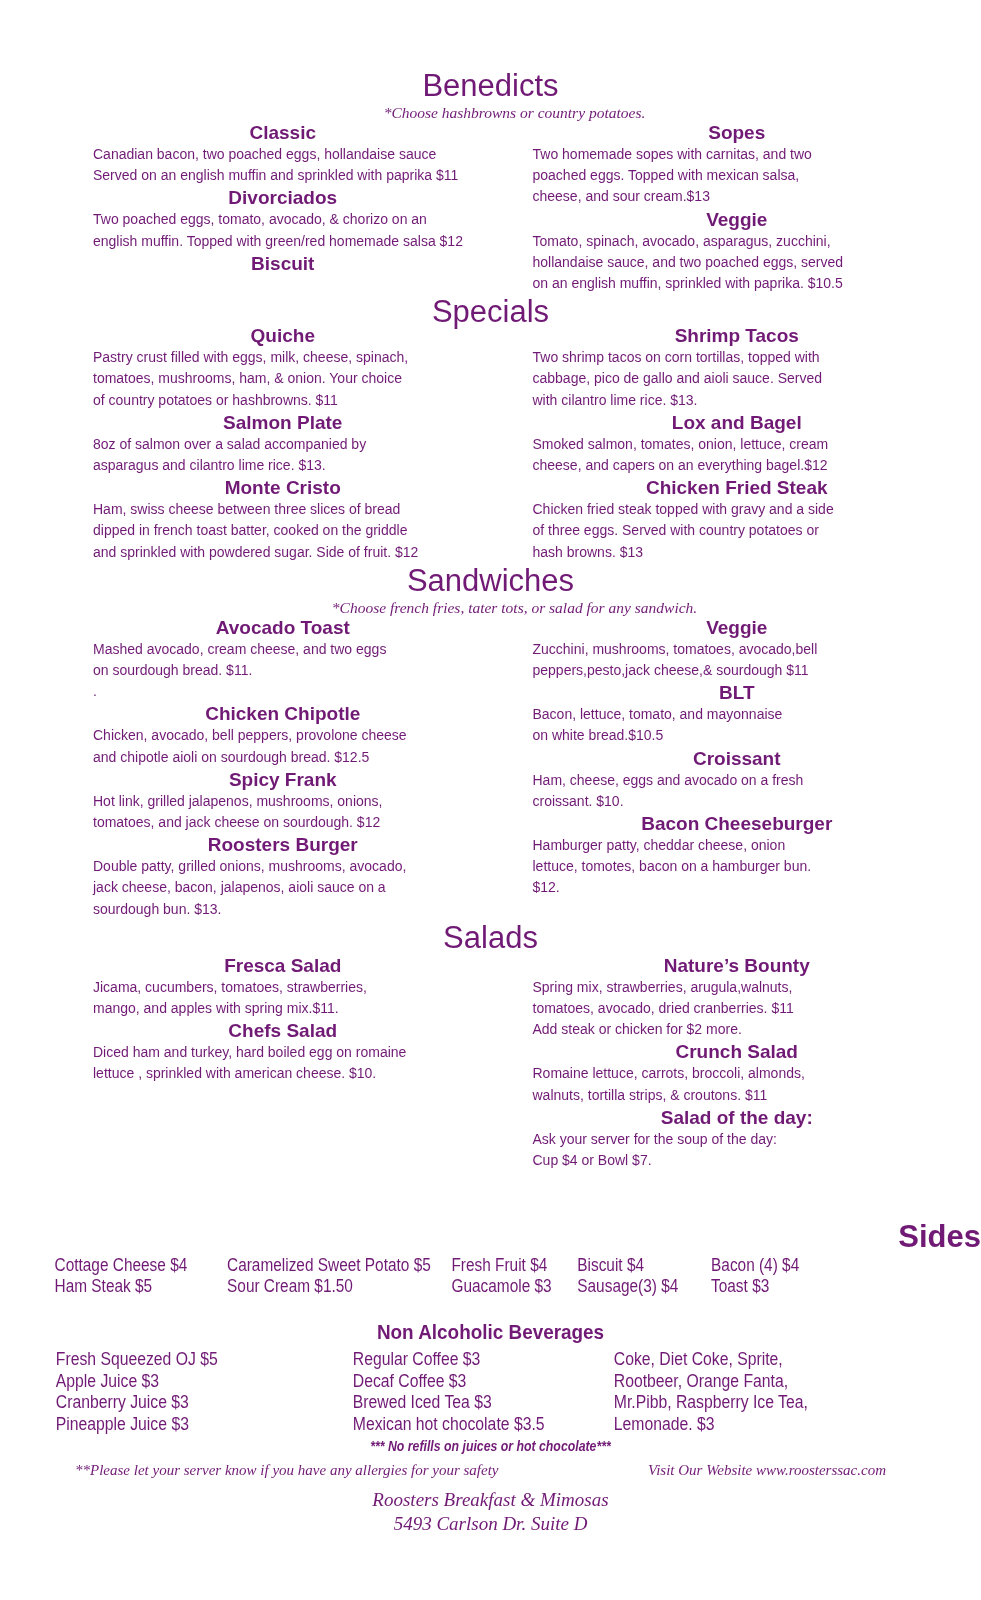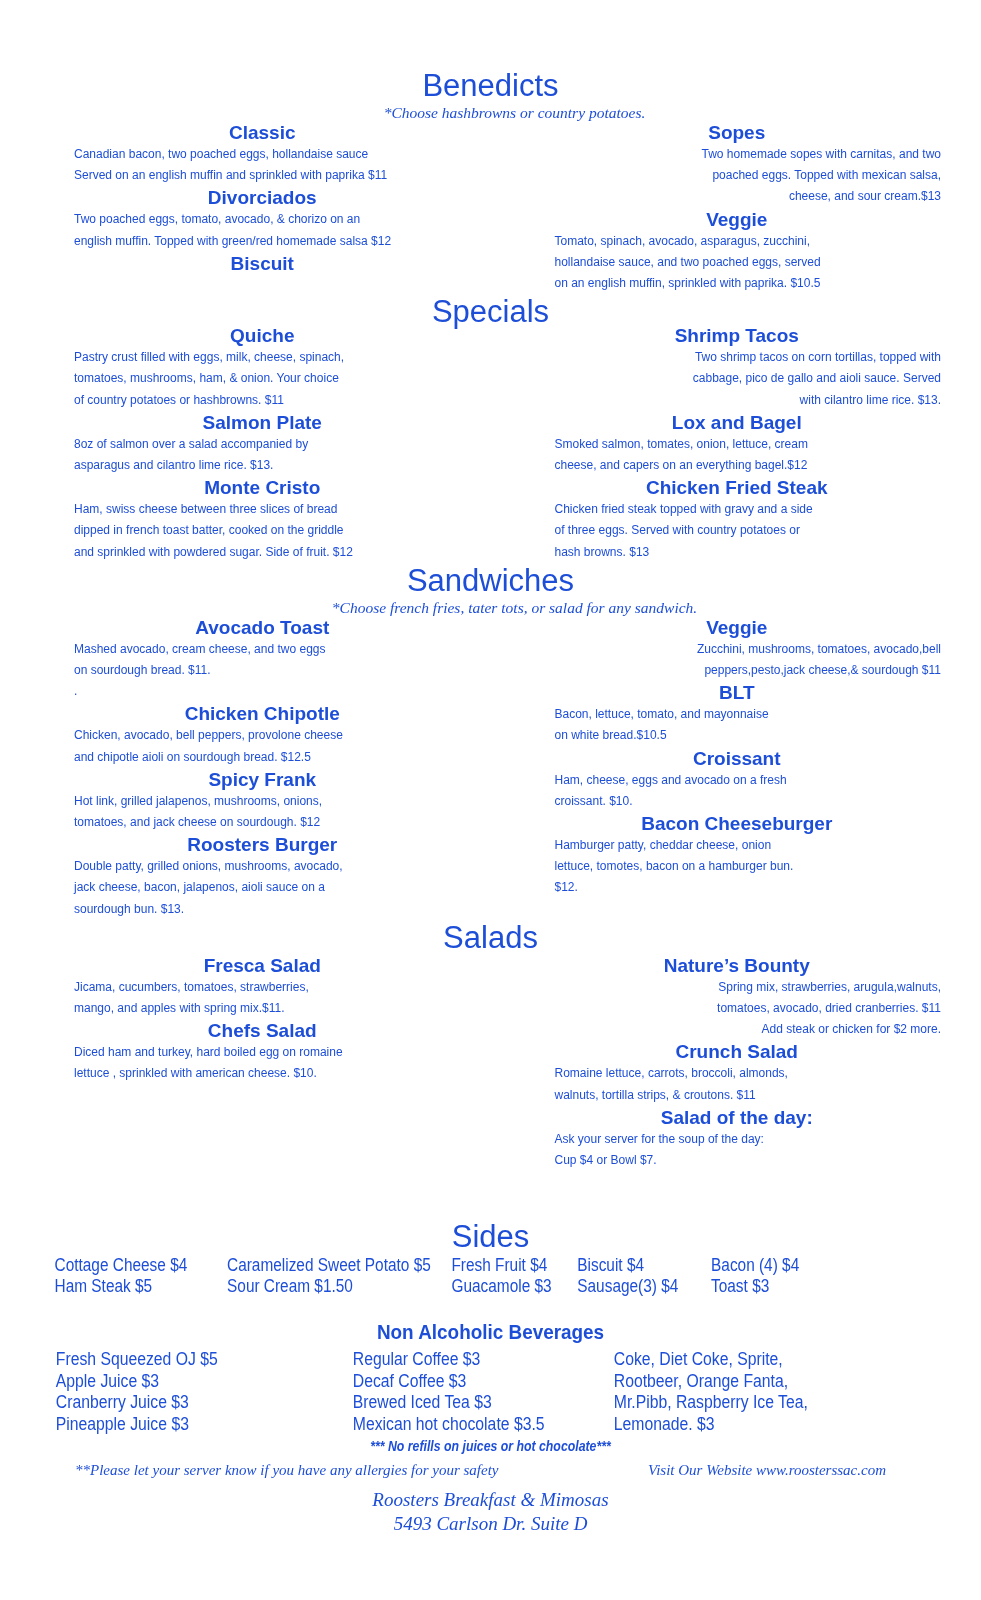--- a/index.html
+++ b/index.html
@@ -8,21 +8,21 @@
     background: #d8d8d8;
   }
   .page {
     position: relative;
     width: 981px;
     height: 1600px;
     margin: 0 auto;
     background: #ffffff;
     overflow: hidden;
     font-family: "Liberation Sans", sans-serif;
-    color: #1d4ed8;
+    color: #701a75;
     box-sizing: border-box;
   }
   
   .sheet {
     position: absolute;
     left: 8px;
     top: 8px;
     width: 965px;
     height: 1584px;
     background: #ffffff;
@@ -57,43 +57,42 @@
 
   
   .cols {
     display: flex;
     width: 100%;
   }
   .col {
     width: 50%;
     box-sizing: border-box;
   }
-  .col.left  { padding: 0 18px 0 52px; }
+  .col.left  { padding: 0 18px 0 93px; }
   .col.right { padding: 0 40px 0 42px; }
 
   .item-name {
     text-align: center;
     font-weight: bold;
     font-size: 19px;
     line-height: 23px;
   }
   .item-desc {
-    font-size: 12px;
+    font-size: 14px;
     line-height: 21.2px;
     text-align: left;
-    margin-left: 22px;
-  }
-  .item-desc.center { text-align: right; }
+  }
+  .item-desc.center { text-align: left; }
 
   
   .sides-title {
-    text-align: center;
+    text-align: right;
     font-size: 31px;
     line-height: 36px;
-    font-weight: 400;
+    font-weight: 700;
   }
   .sides-grid {
     display: grid;
     grid-template-columns: 196px 255px 143px 152px auto;
     padding-left: 62px;
     padding-right: 30px;
     font-family: "Liberation Sans", sans-serif;
     font-size: 17.5px;
     line-height: 21px;
     transform: scaleX(0.88);

